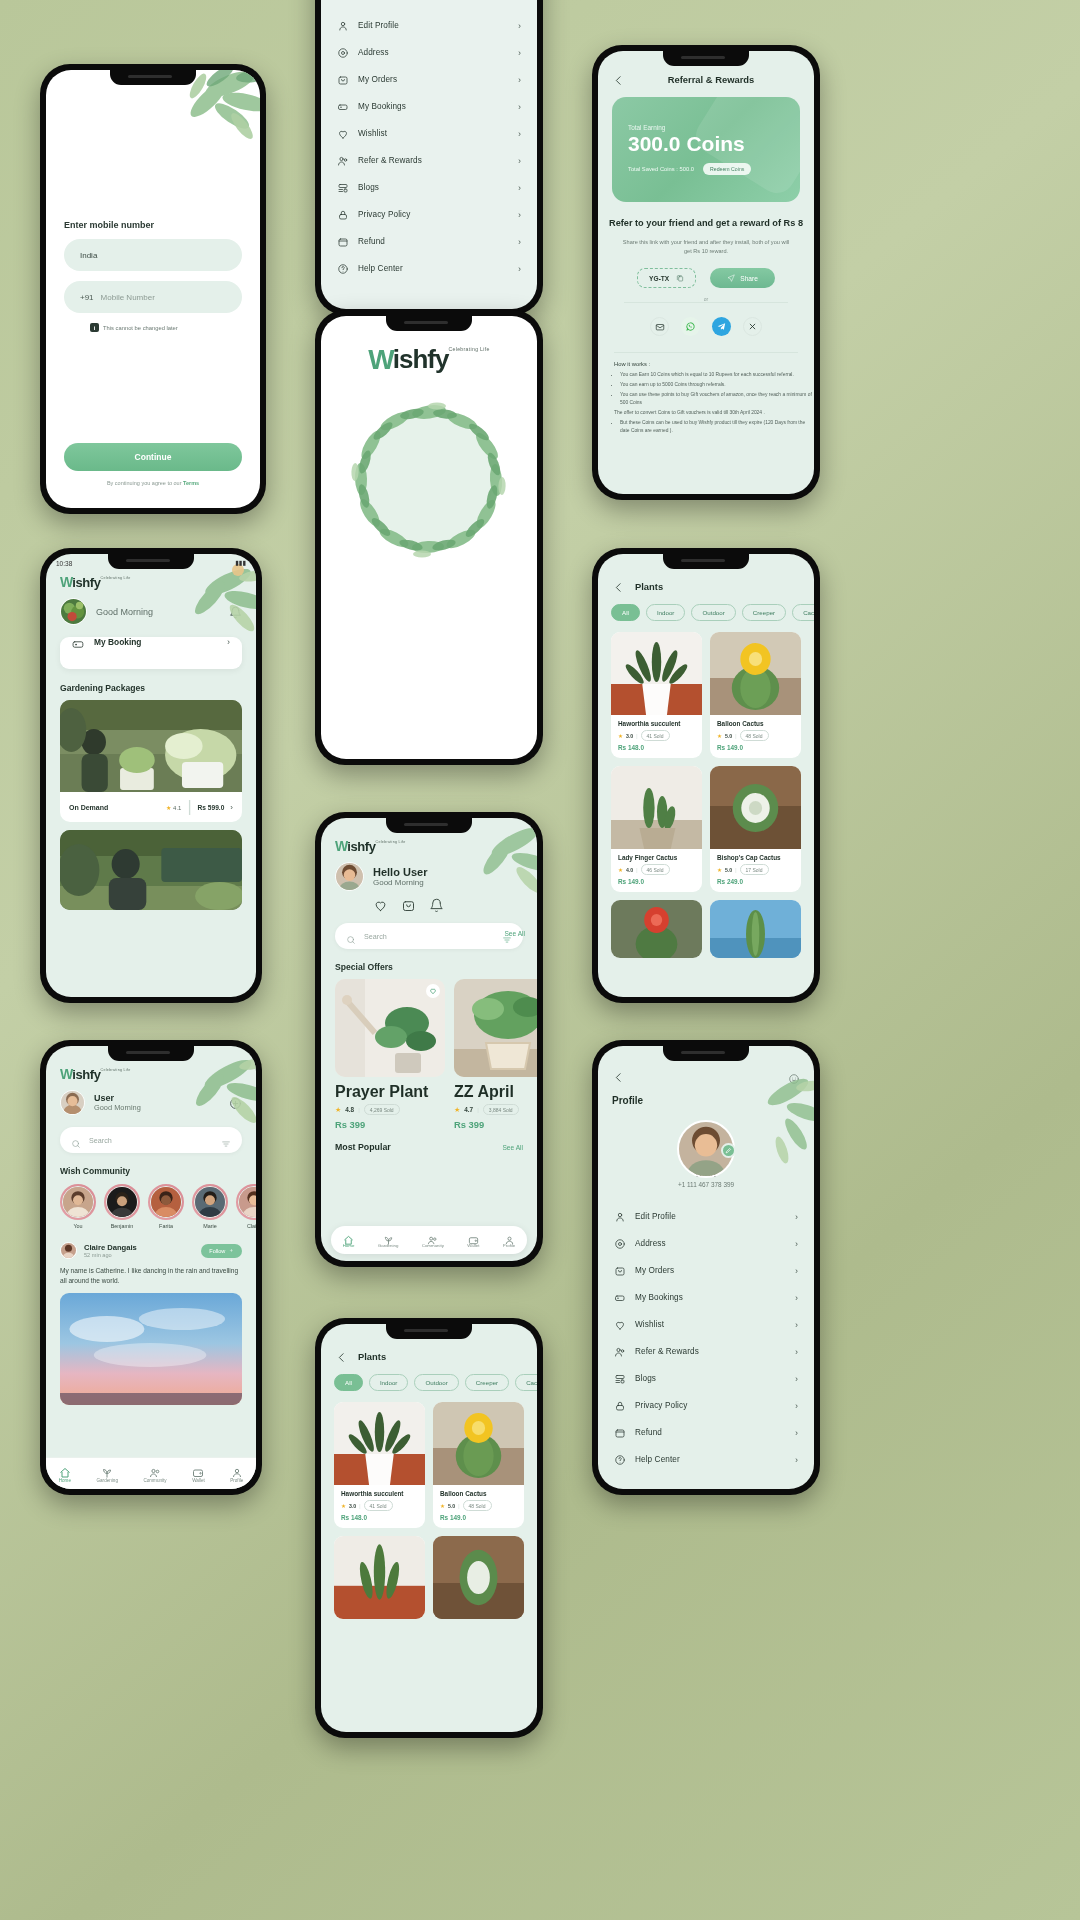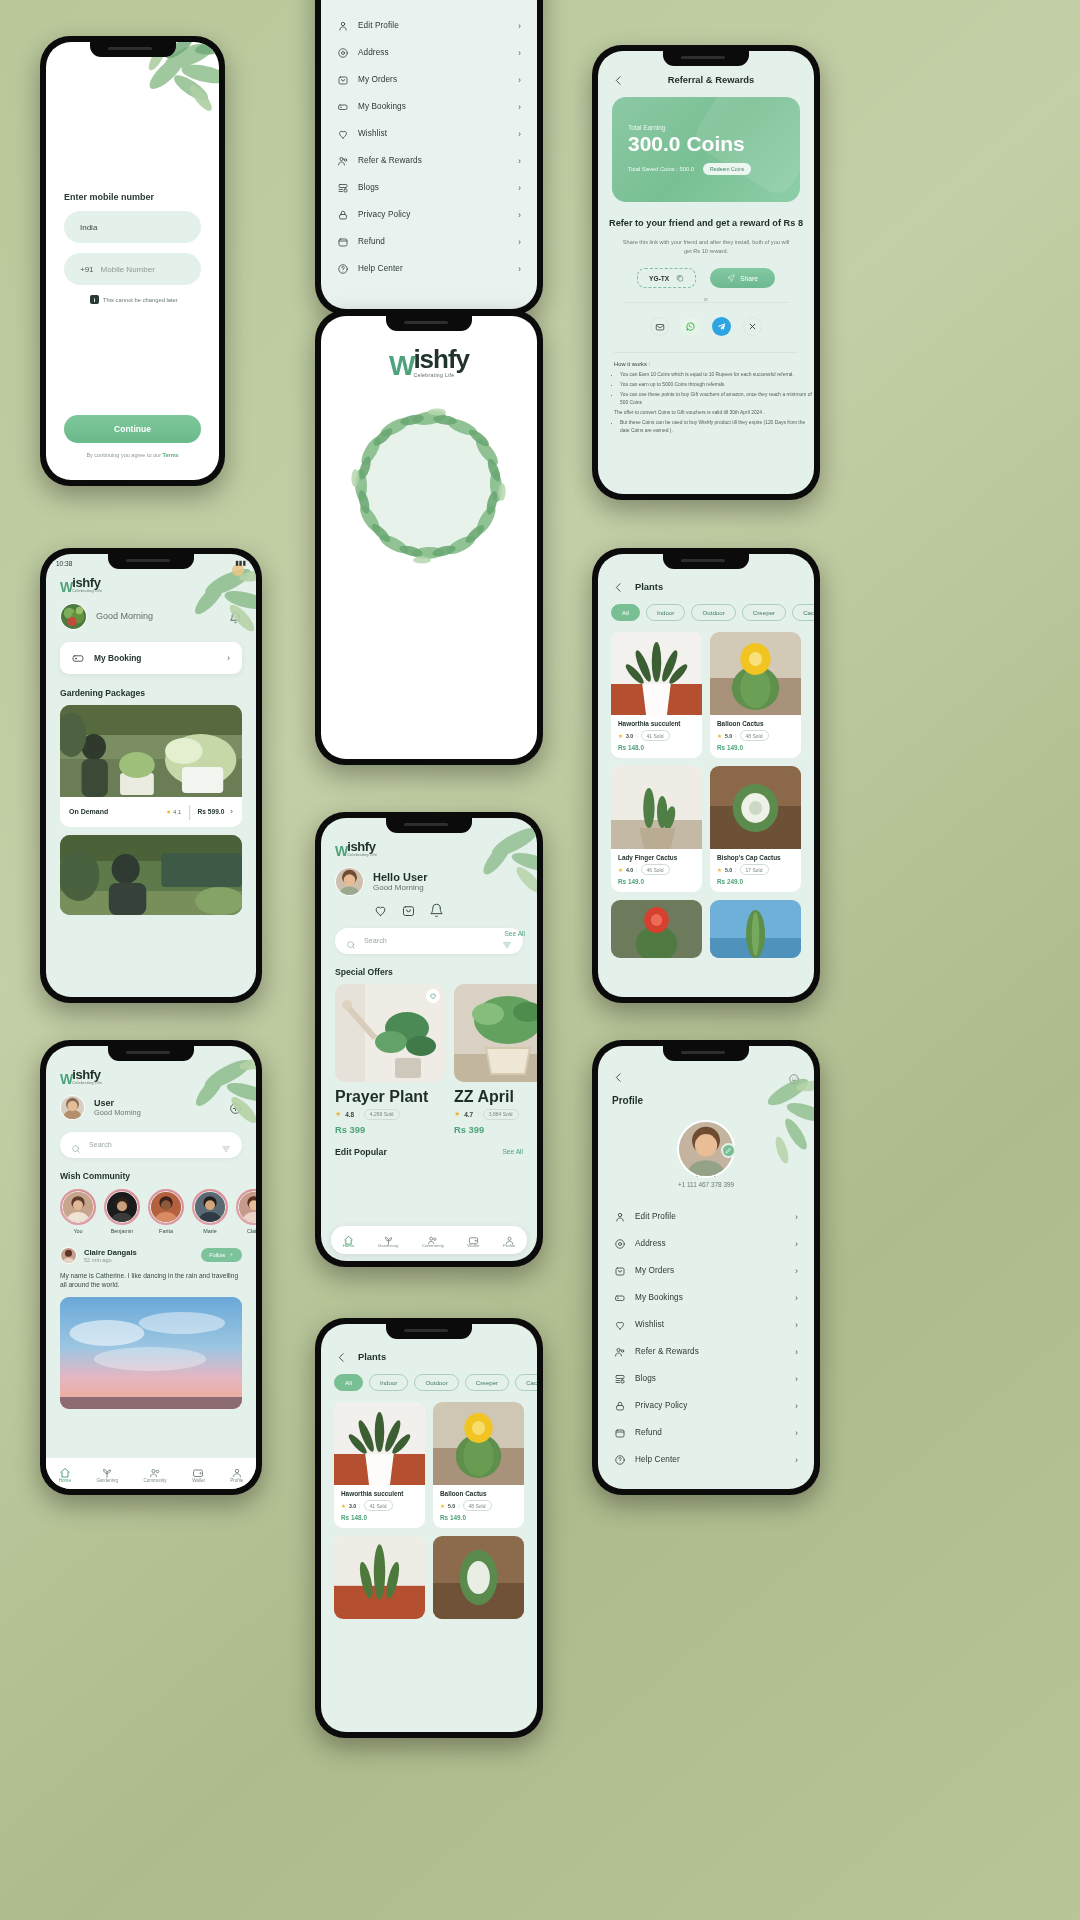--- a/index.html
+++ b/index.html
@@ -54,21 +54,21 @@
   }
   .menu-row .ico { width:12px; height:12px; flex:0 0 12px; color:#2b3a33; }
   .menu-row .lbl { flex:1; letter-spacing:.1px; }
   .menu-row .chev { color:#4d5d55; font-size:9px; }
 
   svg { overflow: visible; }
   .ico svg { width:100%; height:100%; stroke:currentColor; fill:none;
              stroke-width:1.5; stroke-linecap:round; stroke-linejoin:round; }
 
   
-  #p1 { left:40px; top:36px; width:185px; height:450px; }
+  #p1 { left:40px; top:64px; width:226px; height:450px; }
   #p1 .screen { background:#ffffff; }
   .p1-title { font-size:9px; font-weight:bold; color:#2b3a33; margin:0 18px 9px; }
   .p1-field {
     margin:0 18px 10px; height:32px; border-radius:16px;
     background:#e4f0ea; display:flex; align-items:center; padding:0 16px;
     font-size:8px; color:#3b4a43;
   }
   .p1-field.ph { color:#8d9b94; }
   .p1-cc { color:#4b5a53; margin-right:7px; font-size:8px; }
   .p1-note { display:flex; align-items:center; gap:4px; margin:2px 0 0 44px; }
@@ -83,29 +83,29 @@
     color:#fff; font-size:8.5px; font-weight:bold;
     display:flex; align-items:center; justify-content:center; border:none; width:100%;
   }
   .p1-terms { font-size:5.5px; color:#8a9992; text-align:center; margin-top:9px; }
   .p1-terms b { color:#56a97c; }
 
   
   #p2 { left:40px; top:548px; width:222px; height:455px; }
   .logo { display:flex; align-items:flex-end; gap:1px; }
   .logo-mark { font-size:14px; font-weight:bold; color:#4ea37a; line-height:.9; letter-spacing:-2px;}
-  .logo-txt { display:flex; flex-direction:column; line-height:1; }
+  .logo-txt { display:flex; flex-direction:row; line-height:1; }
   .logo-main { font-size:13px; font-weight:bold; color:#21332b; letter-spacing:-.4px;}
   .logo-sub { font-size:3.6px; color:#5d6d65; letter-spacing:.3px; margin-top:1px;}
   .greet-row { display:flex; align-items:center; gap:9px; padding:0 14px; }
   .avatar { border-radius:50%; overflow:hidden; flex:0 0 auto; border:1px solid #fff;}
   .greet-txt { font-size:9px; color:#5f6f68; }
   .booking-card {
     margin:0 14px; height:32px; background:#fff; border-radius:9px;
-    display:flex; align-items:center; padding:0 12px; gap:9px;
+    display:flex; padding:0 12px; gap:9px;
     box-shadow:0 2px 6px rgba(0,0,0,.06);
   }
   .booking-card .lbl { flex:1; font-size:8.4px; font-weight:bold; color:#24342c; }
   .sec-title { font-size:8.6px; font-weight:bold; color:#24342c; margin:0 14px 7px; }
   .pkg-card { margin:0 14px 8px; border-radius:10px; overflow:hidden; background:#fff; }
   .pkg-img { height:92px; position:relative; }
   .pkg-meta { display:flex; align-items:center; padding:6px 9px; gap:6px; }
   .pkg-meta .nm { flex:1; font-size:7px; color:#25352d; font-weight:bold;}
   .pkg-meta .st { font-size:6px; color:#5c6c64; }
   .pkg-meta .pr { font-size:6.6px; color:#25352d; font-weight:bold; }
@@ -916,21 +916,21 @@
               <span class="sold-chip">3,884 Sold</span>
             </div>
             <div class="prod-pr">Rs 399</div>
           </div>
         </div>
 
         <div style="position:absolute; top:112px; right:12px; font-size:6.6px; color:#4ea37a;">See All</div>
 
         <div style="height:12px;"></div>
         <div class="row-head">
-          <span class="t">Edit Popular</span>
+          <span class="t">Most Popular</span>
           <span class="a">See All</span>
         </div>
       </div>
 
       <div class="tabbar-pill">
         <div class="tab on" style="text-align:center;">
           <div class="ic" style="width:11px;height:11px;margin:0 auto;color:#4ea37a;"><svg viewBox="0 0 24 24" fill="none" stroke="currentColor" stroke-width="2">
                 <path d="M3 11l9-8 9 8"></path>
                 <path d="M6 10v10h12V10"></path>
               </svg></div>

